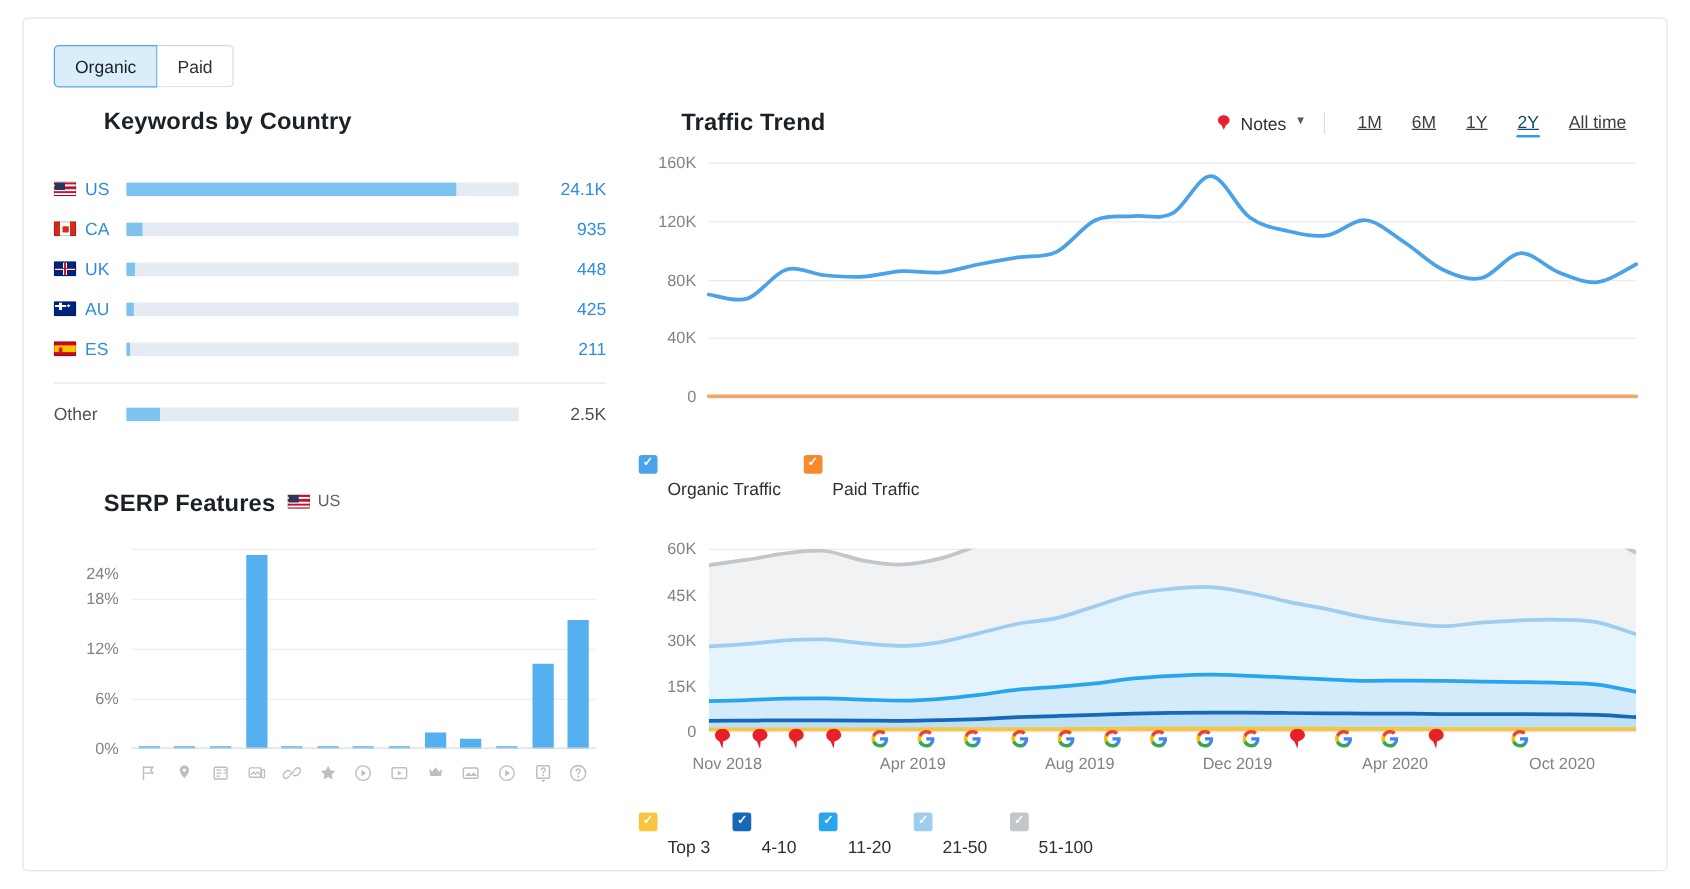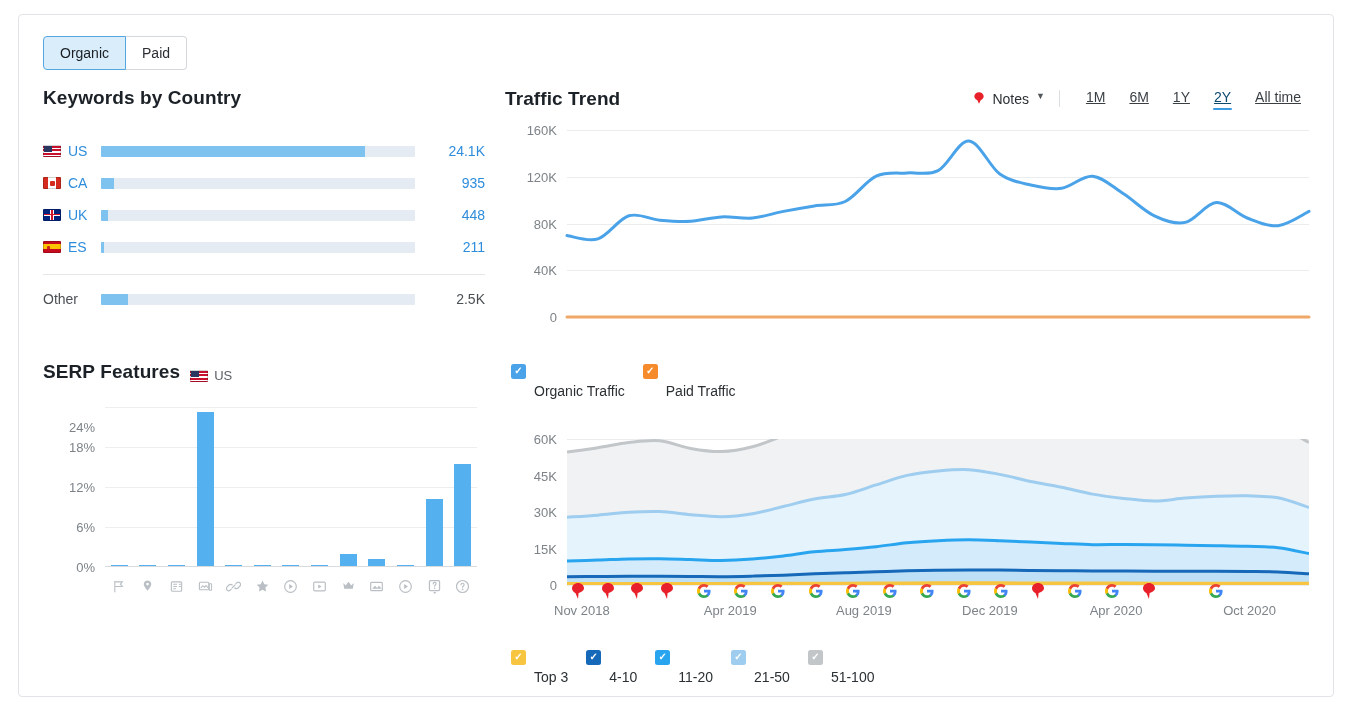--- a/index.html
+++ b/index.html
@@ -34,22 +34,23 @@
     background: #d9edfb; border-color: #55a6e0; color: #1b1f23;
   }
 
   
   .col-left { position: absolute; left: 24px; top: 72px; width: 442px; }
   .col-right { position: absolute; left: 486px; top: 72px; width: 808px; }
 
   .sec-title {
     font-size: 19px; font-weight: bold; color: #1b2126;
     letter-spacing: .1px;
-  }
-  .sec-head { display: flex; align-items: flex-end; gap: 10px; }
+    margin-left: 40px;
+  }
+  .sec-head { display: flex; align-items: flex-start; gap: 10px; }
 
   
   .flag {
     width: 18px; height: 12px; display: inline-block;
     border: 1px solid rgba(0,0,0,.18); border-radius: 1px;
     vertical-align: middle; position: relative; overflow: hidden;
     flex: none;
   }
   .flag-US {
     background:
@@ -238,20 +239,30 @@
         <div class="kw-label">
           <span class="flag flag-UK"></span>
           <span class="kw-code">UK</span>
         </div>
         <div class="kw-track">
           <div class="kw-fill" style="width:2.2%"></div>
         </div>
         <div class="kw-val">448</div>
       </div>
 
+      <div class="kw-row">
+        <div class="kw-label">
+          <span class="flag flag-AU"></span>
+          <span class="kw-code">AU</span>
+        </div>
+        <div class="kw-track">
+          <div class="kw-fill" style="width:1.9%"></div>
+        </div>
+        <div class="kw-val">425</div>
+      </div>
 
       <div class="kw-row">
         <div class="kw-label">
           <span class="flag flag-ES"></span>
           <span class="kw-code">ES</span>
         </div>
         <div class="kw-track">
           <div class="kw-fill" style="width:1.0%"></div>
         </div>
         <div class="kw-val">211</div>

